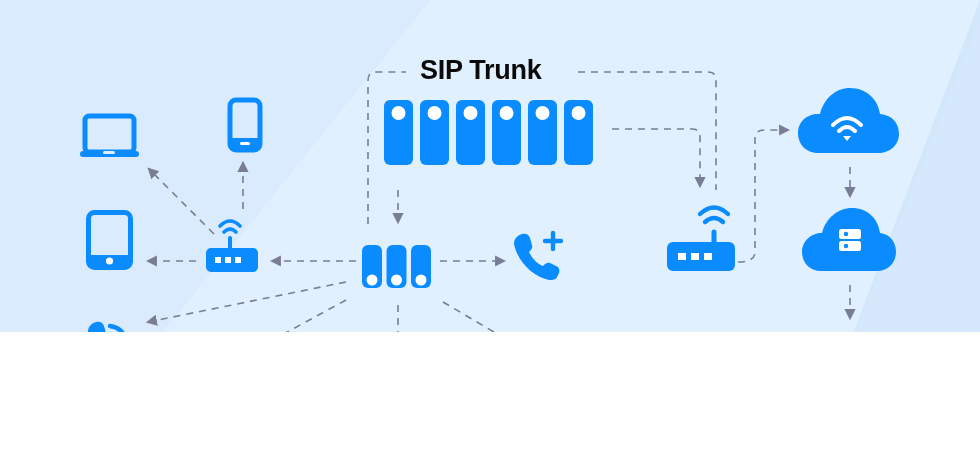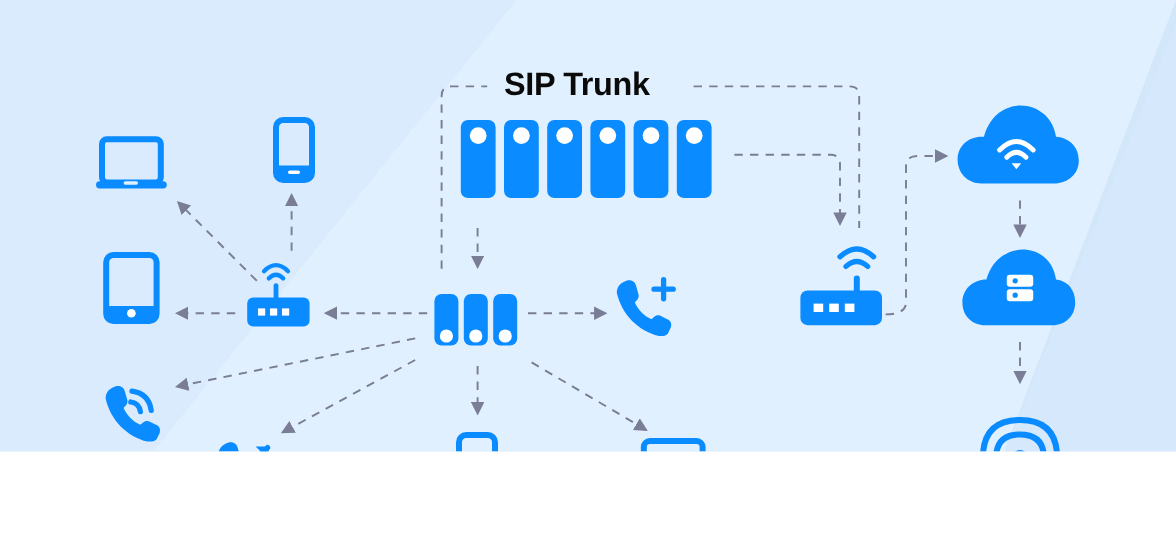--- a/index.html
+++ b/index.html
@@ -1,17 +1,17 @@
 <!DOCTYPE html>
 <html><head>
   <meta charset="utf-8">
   <style>
     html, body { margin:0; padding:0; }
     body { width:980px; height:460px; overflow:hidden; font-family:"Liberation Sans", sans-serif; }
-    #stage { position:relative; width:980px; height:376px; overflow:hidden;
+    #stage { position:relative; width:980px; height:332px; overflow:hidden;
       background:#d4e8fc; }
     #bg { position:absolute; left:0; top:0; }
     #diagram { position:absolute; left:0; top:0; }
     .title { position:absolute; left:420px; top:52px; font-family:"Liberation Sans", sans-serif;
       font-weight:bold; font-size:27px; color:#0a0a0a; letter-spacing:-0.3px; line-height:36px; }
   </style>
 </head>
 <body>
 
 <div id="stage">

